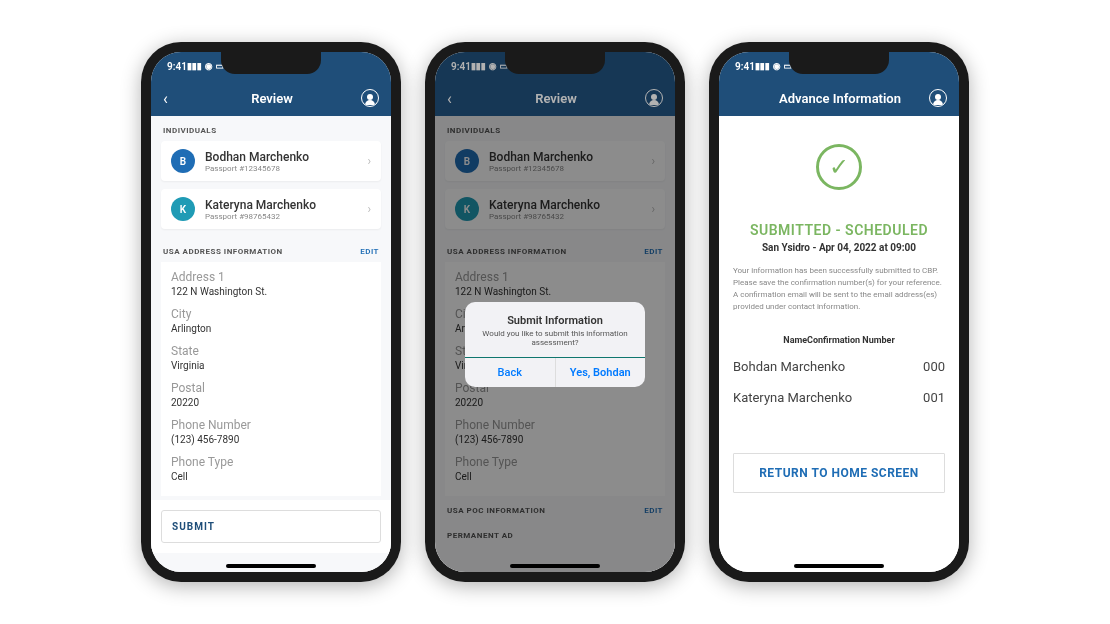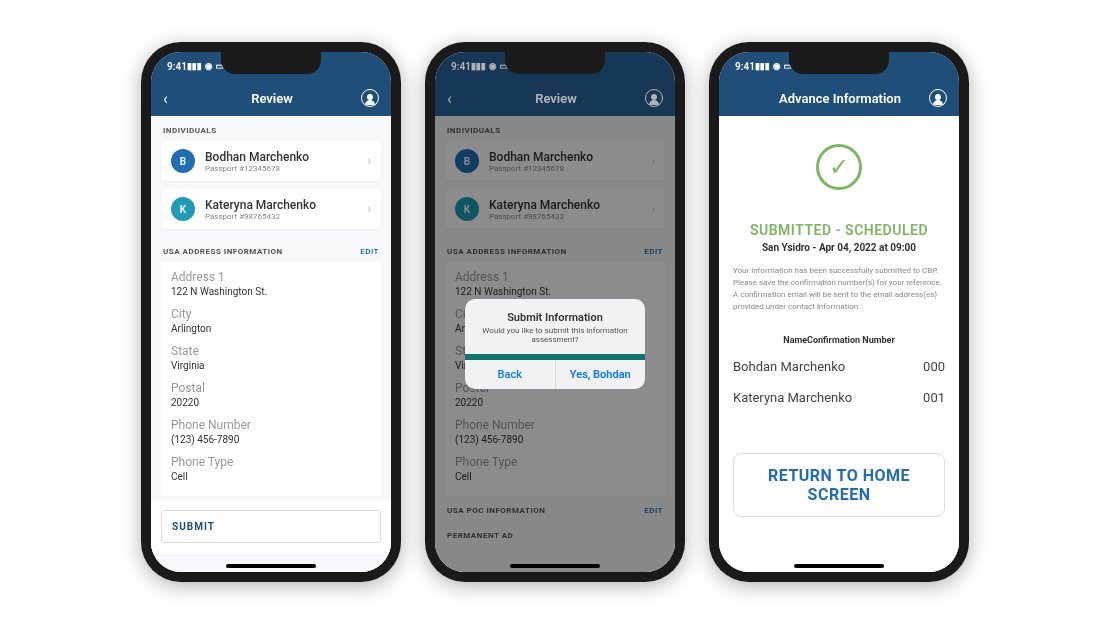--- a/index.html
+++ b/index.html
@@ -158,21 +158,21 @@
   }
   .modal {
     background: #f2f2f5;
     width: 180px;
     border-radius: 10px;
     overflow: hidden;
     text-align: center;
   }
   .modal-title { font-size: 11px; font-weight: 600; padding: 12px 12px 2px; }
   .modal-msg { font-size: 8px; color: #555; padding: 0 4px 10px; }
-  .modal-btns { display: flex; border-top: 6px solid #0f766e; }
+  .modal-btns { display: flex; border-top: 1px solid #0f766e; }
   .modal-btns > div { flex: 1; padding: 8px; font-size: 11px; color: #007aff; font-weight: 500; }
   .modal-btns > div:first-child { border-right: 1px solid #ddd; }
   .modal-btns > div:last-child { font-weight: 600; }
 
   
   .success-wrap { padding: 20px 14px; text-align: center; }
   .check-circle {
     width: 46px; height: 46px; border: 3px solid #7bb661; border-radius: 50%;
     margin: 8px auto 10px;
     display: flex; align-items: center; justify-content: center;
@@ -181,26 +181,26 @@
   .success-title { color: #7bb661; font-size: 14px; font-weight: 600; letter-spacing: 0.5px; margin-bottom: 4px; margin-top: 32px; }
   .success-sub { font-size: 10px; font-weight: 700; color: #333; margin-bottom: 12px; }
   .success-body { font-size: 8px; color: #888; line-height: 1.5; text-align: left; margin-bottom: 16px; }
   .conf-table .thead { display: flex; justify-content: center; font-size: 9px; font-weight: 700; padding: 6px 0; }
   .conf-table .trow { display: flex; justify-content: space-between; font-size: 13px; padding: 8px 0; color: #444;}
   .return-btn {
     margin-top: 40px;
     width: 100%;
     padding: 12px;
     text-align: center;
-    font-size: 16px;
+    font-size: 12px;
     font-weight: 700;
     letter-spacing: 0.5px;
     color: #1f6db5;
     border: 1px solid #ddd;
-    border-radius: 8px;
+    border-radius: 1px;
   }
 
   .dim .status-bar, .dim .nav-bar { filter: brightness(0.7); }
 </style>
 </head>
 <body>
 
 <div class="phone">
   <div class="screen">
     <div class="notch"></div>

